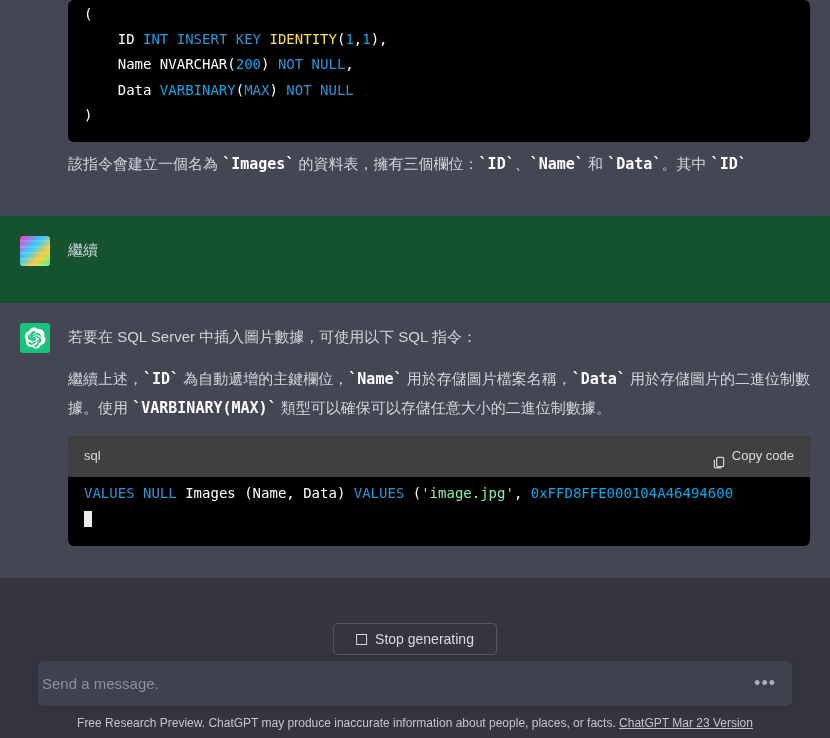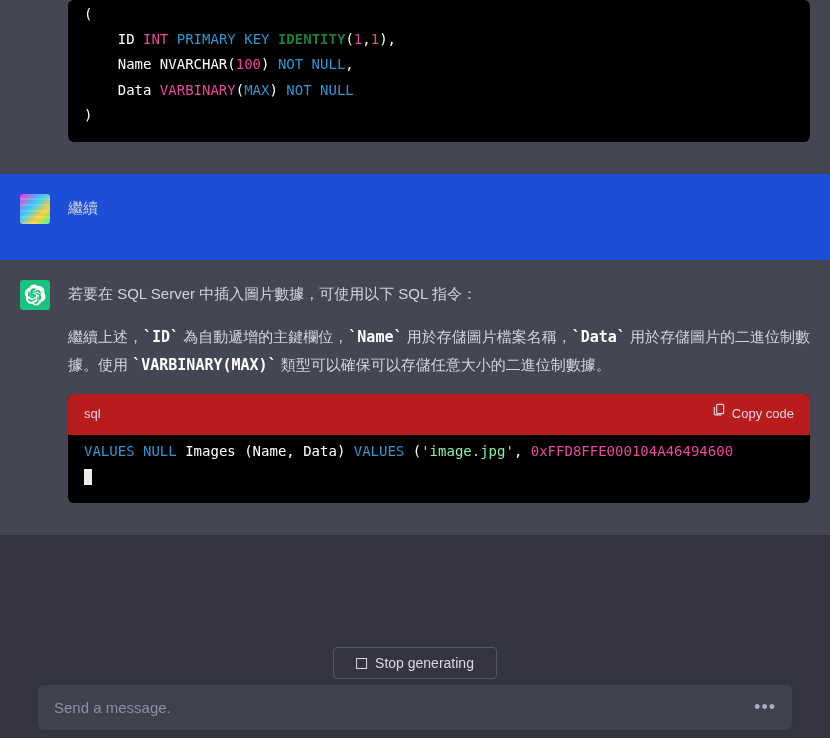--- a/index.html
+++ b/index.html
@@ -9,21 +9,21 @@
     color: #ececf1;
     width: 830px;
     height: 738px;
     overflow: hidden;
     display: flex;
     flex-direction: column;
   }
   .chat-area { flex: 1; overflow: hidden; }
   .msg-row { padding: 20px 20px 24px; display: flex; gap: 18px; }
   .msg-row.assistant { background: #444654; }
-  .msg-row.user { background: #1d4ed8; font-family: Liberation Serif, serif; }
+  .msg-row.user { background: #14532d; font-family: Liberation Serif, serif; }
   .avatar {
     width: 30px; height: 30px; flex-shrink: 0;
     border-radius: 3px; display:flex; align-items:center; justify-content:center;
     font-size: 14px;
   }
   .avatar.ai { background: #19c37d; }
   .avatar.ai svg { width: 22px; height: 22px; }
   .avatar.user-av {
     background: linear-gradient(135deg,#f3c 0%, #3cf 40%, #fc3 70%, #3f9 100%);
     position: relative;
@@ -41,54 +41,54 @@
     color: #fff;
   }
 
   .code-block {
     background: #000; border-radius: 6px; overflow: hidden;
     margin-bottom: 8px;
   }
   .code-block.no-header { padding-top: 0; }
   .code-header {
     display: flex; align-items: center; justify-content: space-between;
-    padding: 8px 16px; background: #b91c1c; font-size: 13px; color:#d9d9e3;
+    padding: 8px 16px; background: #404040; font-size: 13px; color:#d9d9e3;
   }
-  .copy-btn { display:flex; align-items:flex-start; gap:6px; cursor:pointer; font-size:13px; color:#d9d9e3;}
+  .copy-btn { display:flex; align-items:flex-end; gap:6px; cursor:pointer; font-size:13px; color:#d9d9e3;}
   .copy-btn svg { width:14px; height:14px; }
   pre {
     font-family: "Consolas", Menlo, monospace;
     font-size: 14px; line-height: 1.8;
     padding: 4px 16px 14px;
     color: #fff; white-space: pre; overflow:hidden;
   }
-  .tok-pink { color: #ec4899; }
+  .tok-pink { color: #0ea5e9; }
   .tok-blue { color: #2e95d3; }
-  .tok-cyan { color: #15803d; font-weight: bold; }
+  .tok-cyan { color: #fde047; }
   .tok-green { color: #86efac; }
   .cursor-block {
     display:inline-block; width:8px; height:16px; background:#ececf1; vertical-align:middle;
   }
 
   
   .top-code pre { padding-top: 2px; }
 
   .bottom-bar {
     padding: 10px 38px 8px; position: relative;
   }
   .stop-gen {
     position:absolute; top:-28px; left:50%; transform:translateX(-50%);
     display:flex; align-items:center; gap:8px;
     border:1px solid #565869; border-radius:4px;
     padding:7px 22px; font-size:14px; color:#d9d9e3;
     background:#343541; cursor:pointer;
   }
   .stop-gen .sq { width:11px; height:11px; border:1.5px solid #d9d9e3; }
   .input-box {
-    background:#40414f; border-radius:6px; padding:14px 48px 14px 16px;
+    background:#40414f; border-radius:6px; padding:14px 48px 14px 4px;
     display:flex; align-items:center; position:relative;
     box-shadow: 0 0 10px rgba(0,0,0,.1);
   }
   .input-box input {
     flex:1; background:transparent; border:none; outline:none;
     color:#ececf1; font-size:15px;
   }
   .input-box input::placeholder { color:#8e8ea0; }
   .input-dots {
     color:#acacbe; font-size:18px; letter-spacing:1px; cursor:pointer;
@@ -105,25 +105,28 @@
 </head>
 <body>
 
 <div class="chat-area">
 
   <div class="msg-row assistant first-assistant">
     <div class="avatar-placeholder"></div>
     <div class="msg-content">
       <div class="code-block no-header top-code">
         <pre id="code1">(
-    ID <span class="tok-pink">INT</span> <span class="tok-blue">PRIMARY</span> <span class="tok-blue">KEY</span> <span class="tok-cyan">IDENTITY</span>(<span class="tok-pink">1</span>,<span class="tok-pink">1</span>),
-    Name NVARCHAR(<span class="tok-pink">100</span>) <span class="tok-blue">NOT</span> <span class="tok-blue">NULL</span>,
+    ID <span class="tok-pink">INT</span> <span class="tok-blue">INSERT</span> <span class="tok-blue">KEY</span> <span class="tok-cyan">IDENTITY</span>(<span class="tok-pink">1</span>,<span class="tok-pink">1</span>),
+    Name NVARCHAR(<span class="tok-pink">200</span>) <span class="tok-blue">NOT</span> <span class="tok-blue">NULL</span>,
     Data <span class="tok-pink">VARBINARY</span>(<span class="tok-blue">MAX</span>) <span class="tok-blue">NOT</span> <span class="tok-blue">NULL</span>
 )</pre>
       </div>
+      <p>
+        <span>該指令會建立一個名為 </span><span class="inline-code">`Images`</span><span> 的資料表，擁有三個欄位：</span><span class="inline-code">`ID`</span><span>、</span><span class="inline-code">`Name`</span><span> 和 </span><span class="inline-code">`Data`</span><span>。其中 </span><span class="inline-code">`ID`</span>
+      </p>
     </div>
   </div>
 
   <div class="msg-row user">
     <div class="avatar user-av"></div>
     <div class="msg-content">
       <p>繼續</p>
     </div>
   </div>
 
@@ -160,13 +163,16 @@
 
 <div class="bottom-bar">
   <div class="stop-gen">
     <span class="sq"></span>
     <span>Stop generating</span>
   </div>
   <div class="input-box">
     <input type="text" placeholder="Send a message." style="">
     <span class="input-dots">•••</span>
   </div>
+  <div class="footer-note">
+    <span>Free Research Preview. ChatGPT may produce inaccurate information about people, places, or facts. </span><span class="underline">ChatGPT Mar 23 Version</span>
+  </div>
 </div>
 
 </body></html>

